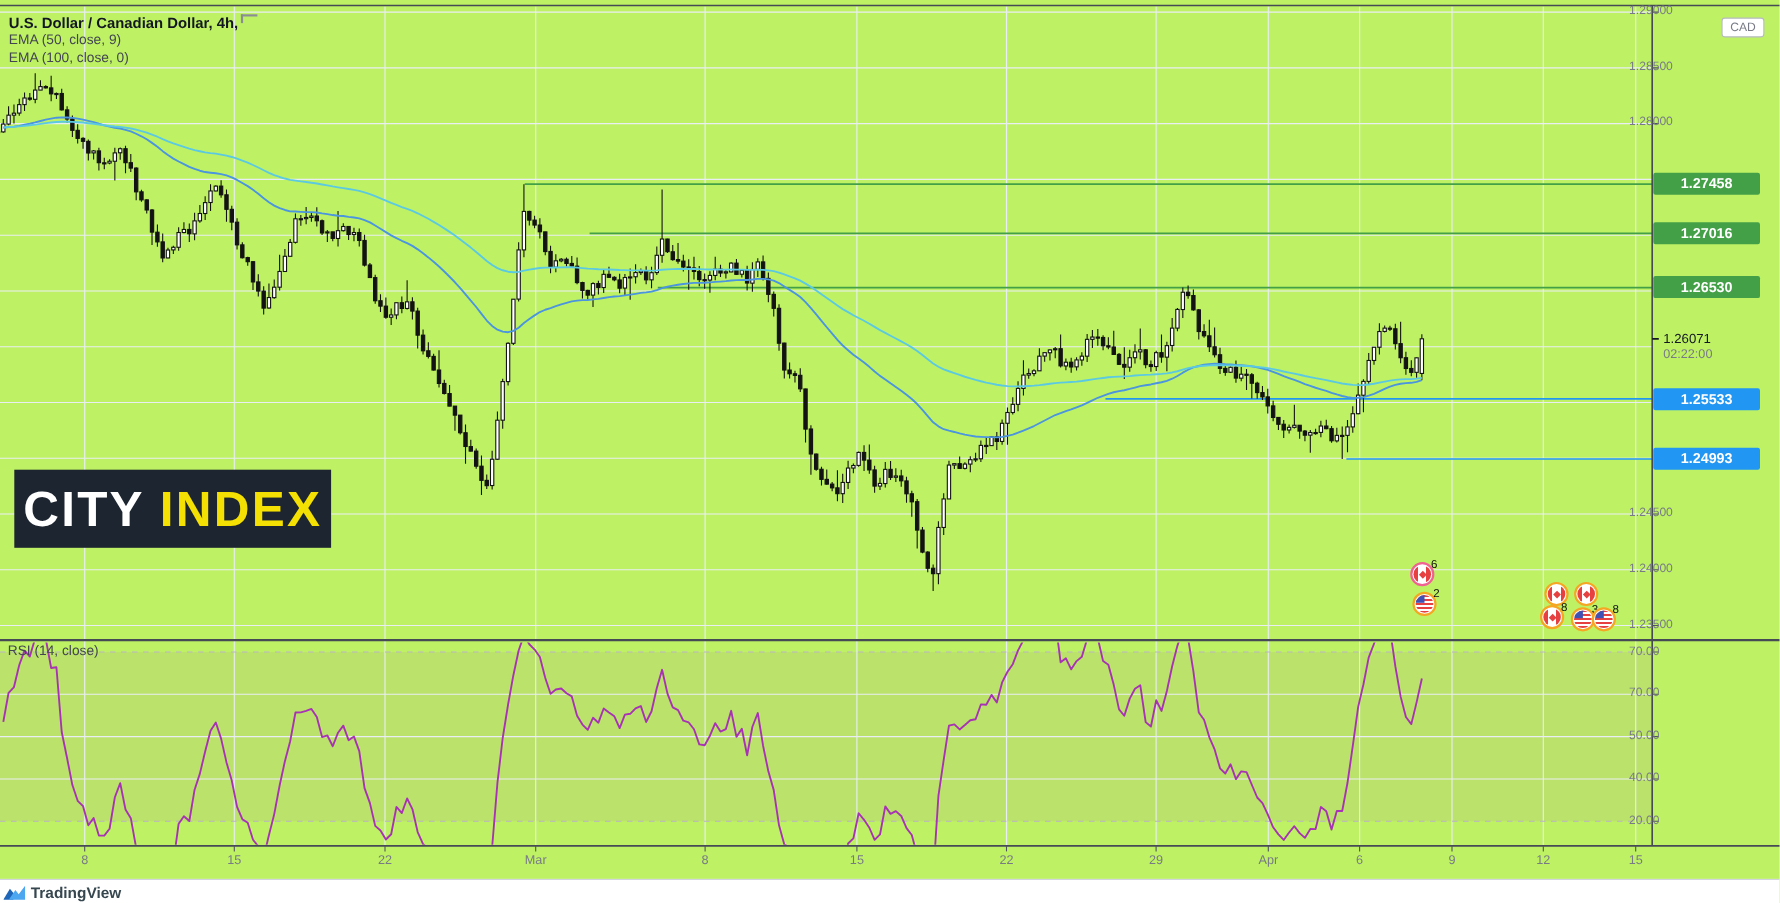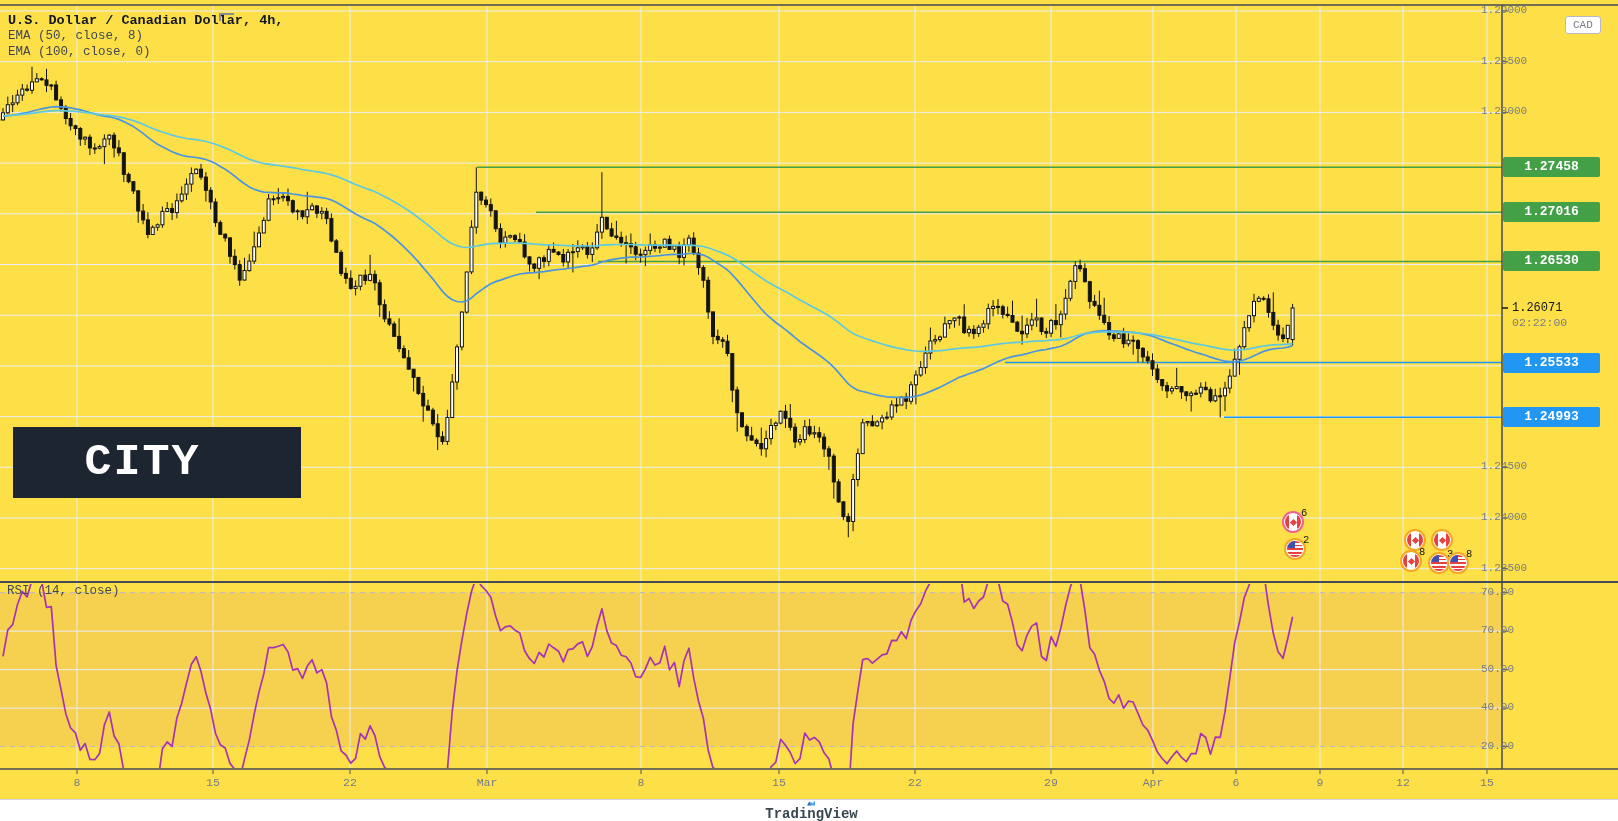--- a/index.html
+++ b/index.html
@@ -1,17 +1,17 @@
 <!DOCTYPE html>
 <html><head>
 <meta charset="utf-8">
 <style>
   html,body{margin:0;padding:0;background:#fff;}
-  #app{position:relative;width:1618px;height:821px;background:#fde047;overflow:hidden;
-       font-family:Liberation Mono, monospace;}
+  #app{position:relative;width:1618px;height:821px;background:#bef264;overflow:hidden;
+       font-family:Liberation Sans, sans-serif;}
   #chart-svg{position:absolute;left:0;top:0;z-index:1;}
   
   #legend{position:absolute;left:8px;top:13px;z-index:8;}
   #legend .title{font-size:13.5px;font-weight:bold;color:#131722;line-height:16px;}
   #legend .row{font-size:12.5px;color:#434651;line-height:15.5px;}
   #artifact{position:absolute;left:219px;top:13px;width:13px;height:6px;z-index:8;
             border-top:2px solid #8a8d94;border-left:2px solid #8a8d94;}
   
   #watermark{position:absolute;left:13px;top:427px;width:288px;height:71px;background:#1d2530;
              z-index:6;display:flex;align-items:center;justify-content:center;
@@ -34,21 +34,21 @@
          background:#fff;z-index:7;box-sizing:border-box;display:flex;align-items:center;justify-content:center;}
   .flag{width:16px;height:16px;border-radius:50%;overflow:hidden;position:relative;}
   .flag.ca{background:linear-gradient(90deg,#e64040 0 27%,#fff 27% 73%,#e64040 73%);}
   .flag.ca::after{content:"";position:absolute;left:5.5px;top:5.5px;width:5px;height:5px;
                   background:#e64040;transform:rotate(45deg);}
   .flag.us{background:repeating-linear-gradient(180deg,#e64040 0 1.8px,#fff 1.8px 3.6px);}
   .flag.us::after{content:"";position:absolute;left:0;top:0;width:8px;height:7px;background:#3f51b5;}
   .event .badge{position:absolute;left:17px;top:-6px;font-size:10.5px;color:#111;white-space:nowrap;}
   
   #footer{position:absolute;left:0;top:799px;width:1618px;height:22px;background:#fff;z-index:6;
-          border-top:1px solid #d1d4dc;display:flex;align-items:center;flex-direction:column;}
+          border-top:1px solid #d1d4dc;display:flex;align-items:center;}
   #footer svg{margin-left:3px;}
   #footer .brand{margin-left:5px;font-size:14px;font-weight:600;color:#37474f;}
 </style>
 </head>
 <body>
 
 <div id="app">
 
   <svg id="chart-svg" width="1618" height="821">
       <defs>
@@ -396,26 +396,26 @@
       <line x1="1153" y1="769" x2="1153" y2="774" stroke="#50535e" stroke-width="1"></line>
       <line x1="1236" y1="769" x2="1236" y2="774" stroke="#50535e" stroke-width="1"></line>
       <line x1="1320" y1="769" x2="1320" y2="774" stroke="#50535e" stroke-width="1"></line>
       <line x1="1403" y1="769" x2="1403" y2="774" stroke="#50535e" stroke-width="1"></line>
       <line x1="1487" y1="769" x2="1487" y2="774" stroke="#50535e" stroke-width="1"></line>
       <line x1="1502" y1="308.00060000000036" x2="1508" y2="308.00060000000036" stroke="#131722" stroke-width="1.5"></line>
     </svg>
 
   <div id="legend">
     <div class="title">U.S. Dollar / Canadian Dollar, 4h,</div>
-    <div class="row">EMA (50, close, 8)</div>
+    <div class="row">EMA (50, close, 9)</div>
     <div class="row">EMA (100, close, 0)</div>
   </div>
   <div id="artifact"></div>
 
-  <div id="watermark"><span class="w">CITY </span></div>
+  <div id="watermark"><span class="w">CITY </span><span class="y">INDEX</span></div>
 
   <div id="cad-btn">CAD</div>
 
   <div id="price-axis">
       <span class="ptick" style="top: 4px;">1.29000</span>
       <span class="ptick" style="top: 54.7px;">1.28500</span>
       <span class="ptick" style="top: 105.4px;">1.28000</span>
       <span class="ptick" style="top: 460.3px;">1.24500</span>
       <span class="ptick" style="top: 511px;">1.24000</span>
       <span class="ptick" style="top: 561.7px;">1.23500</span>

